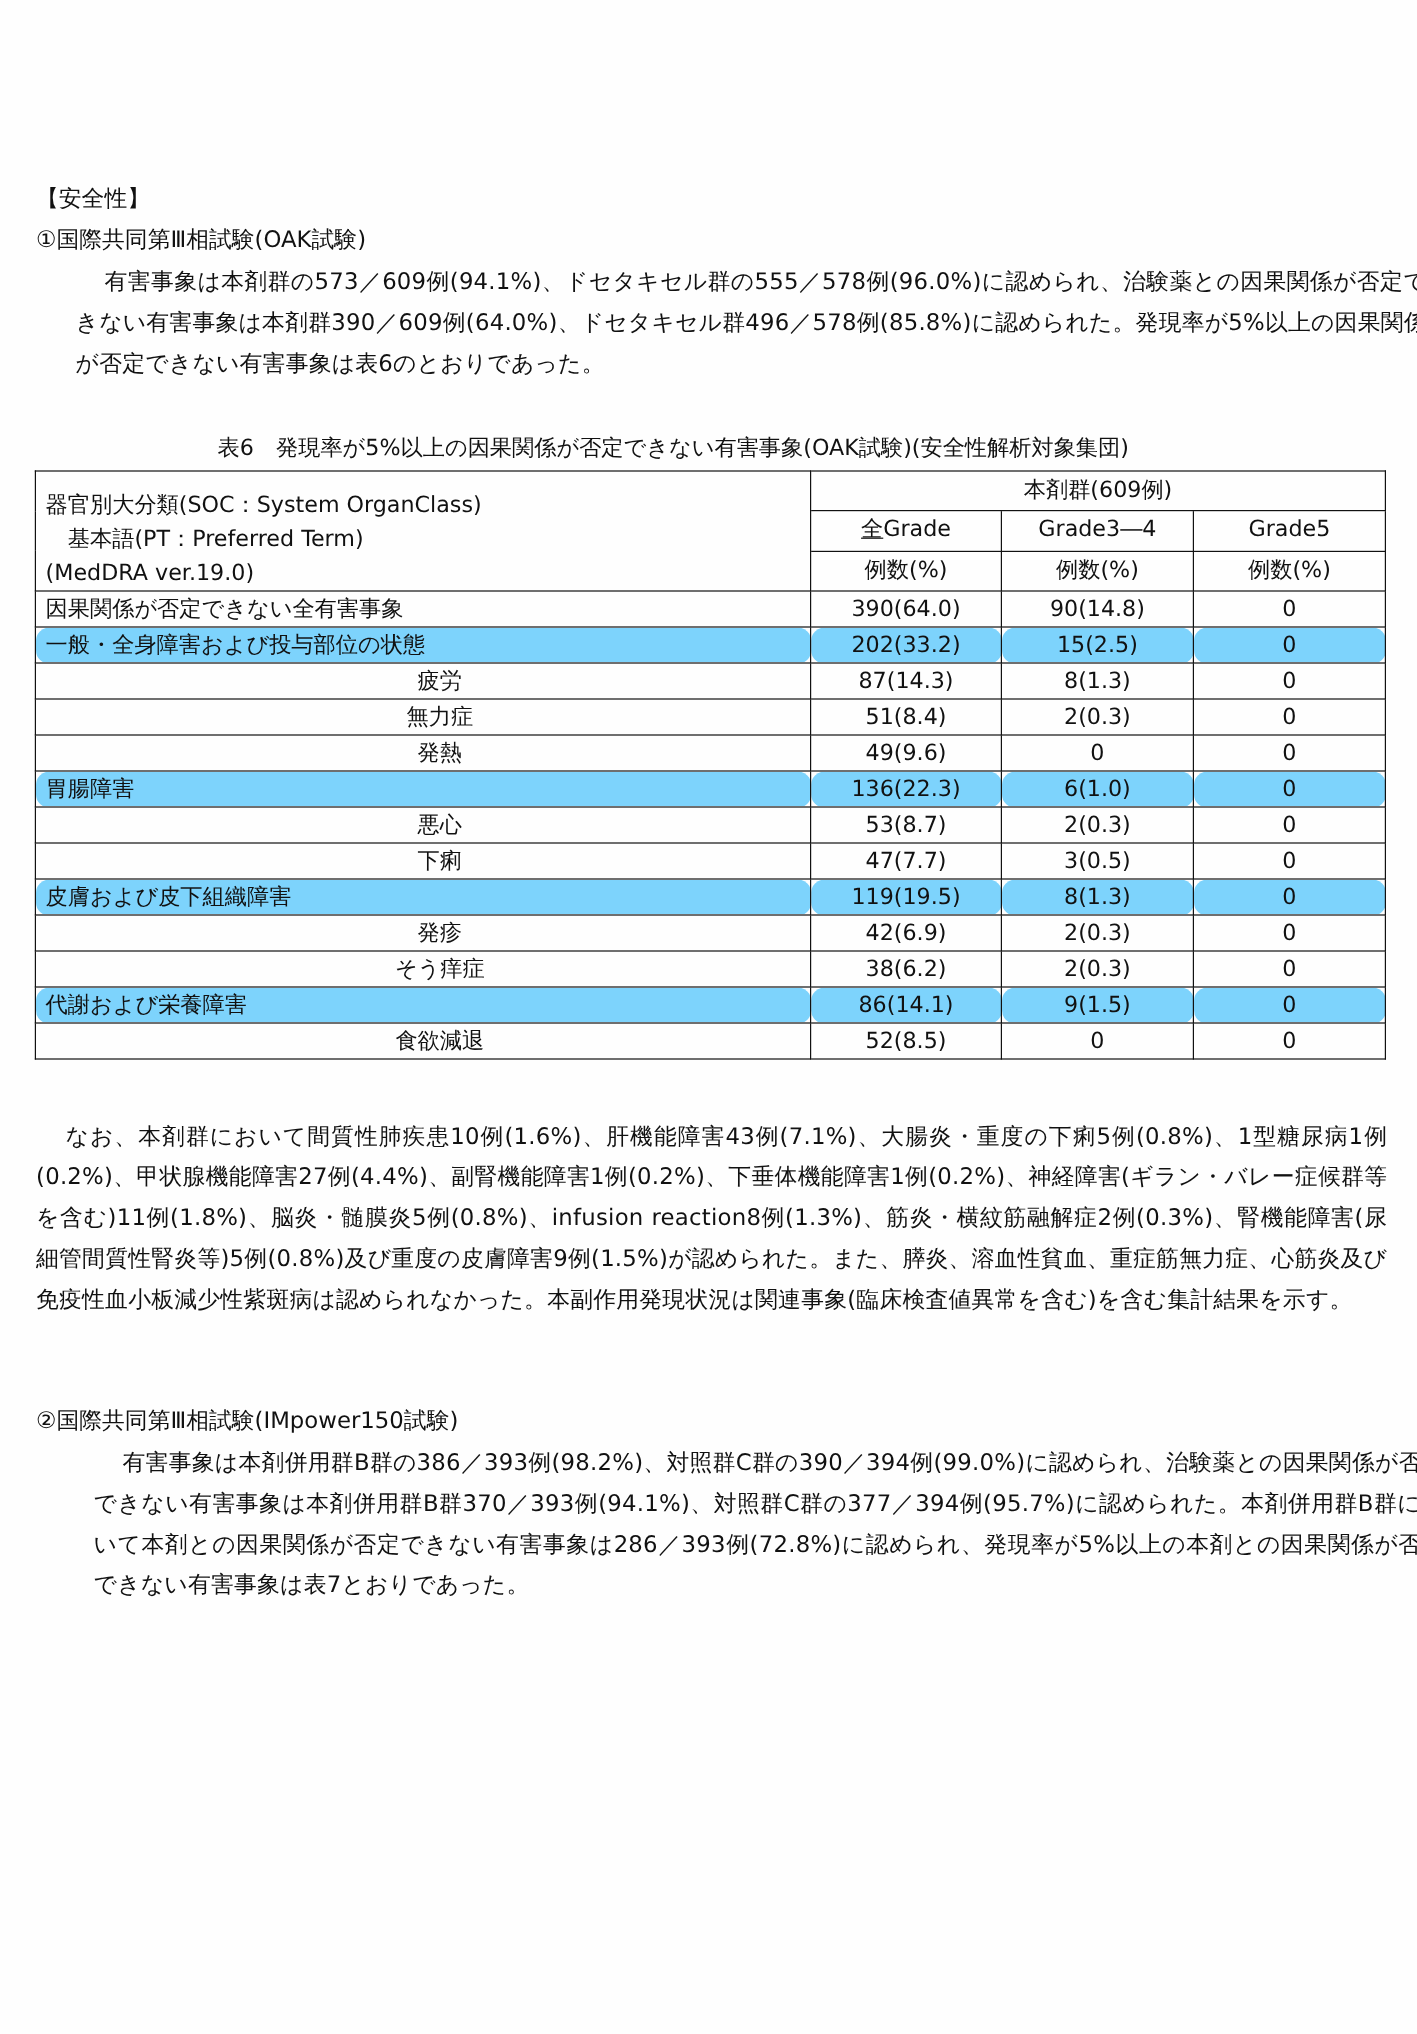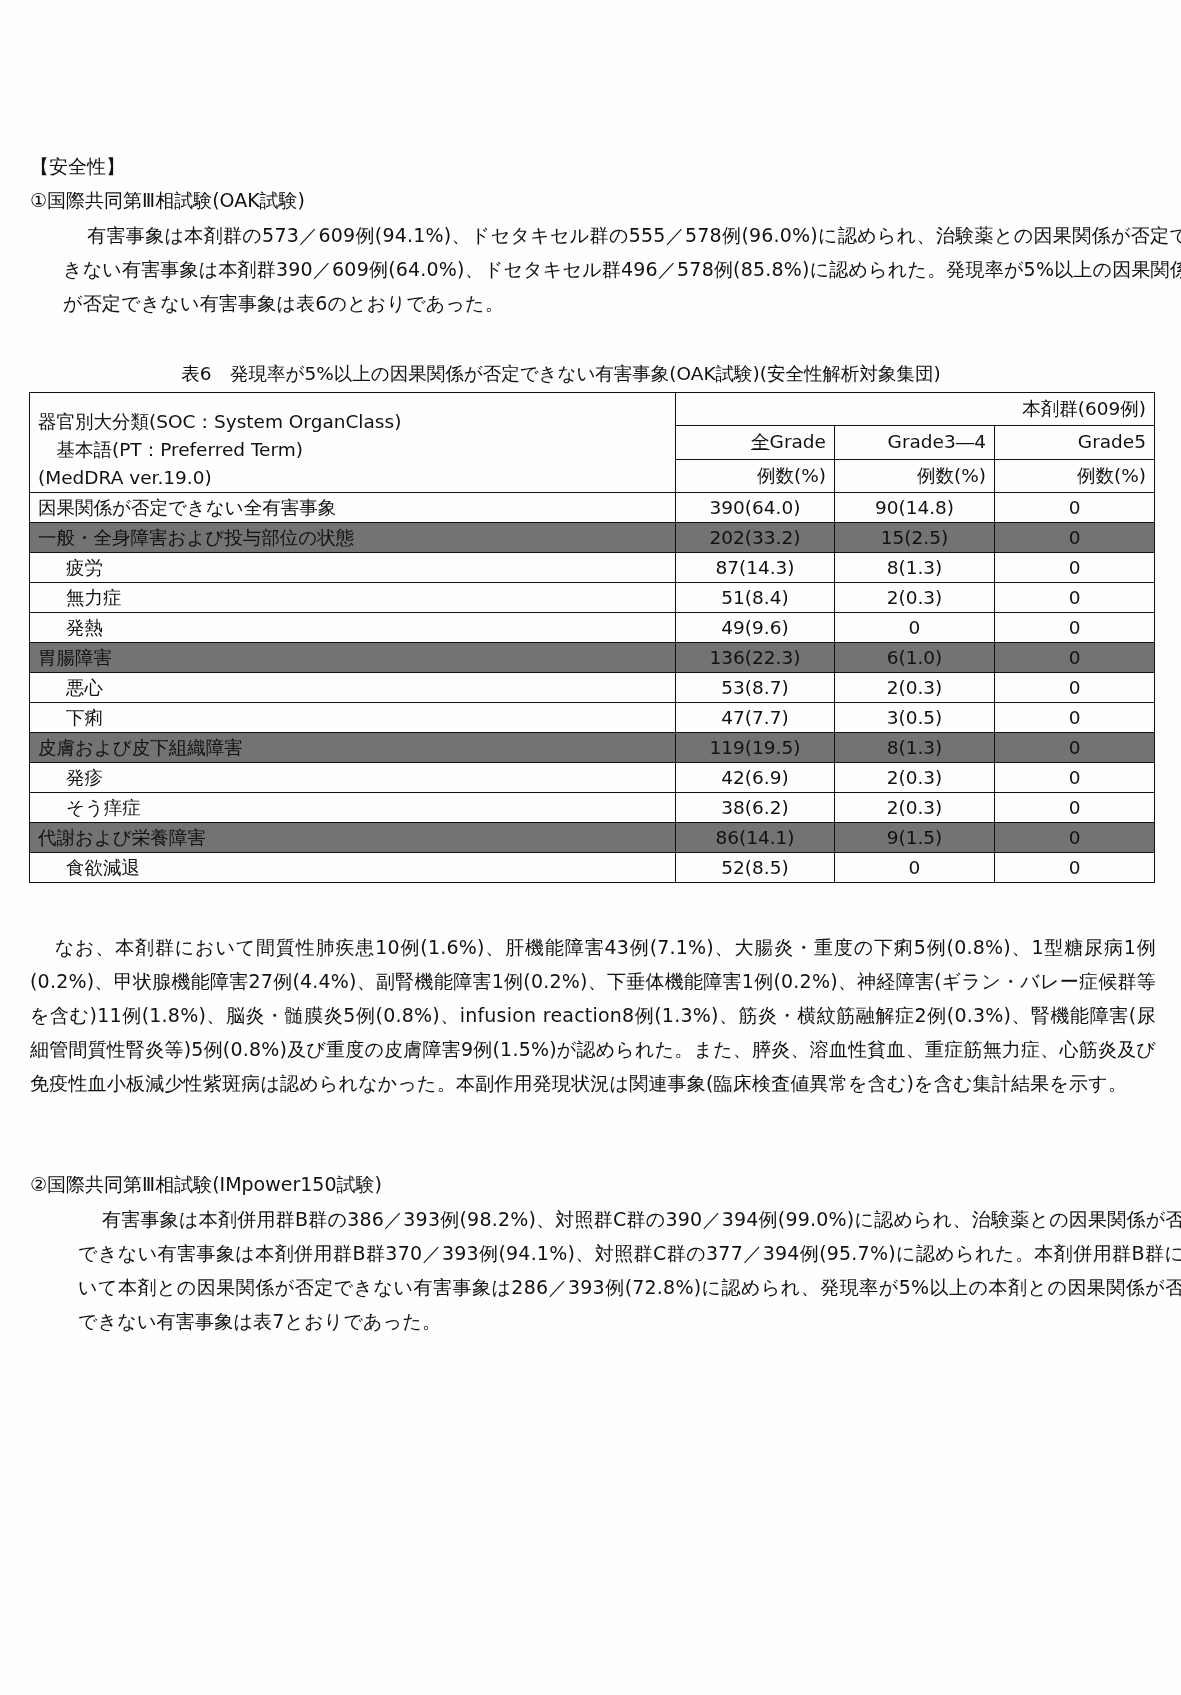--- a/index.html
+++ b/index.html
@@ -21,24 +21,24 @@
   }
   table.ae {
     position: absolute; left: 29px; top: 392px; width: 1125px;
     border-collapse: collapse; table-layout: fixed; font-size: 18.5px;
   }
   table.ae td {
     border: 1.5px solid #111; padding: 0 8px; height: 29px; line-height: 28px;
     white-space: nowrap; overflow: hidden;
   }
   table.ae td.num { text-align: center; padding: 0; }
-  table.ae td.hdr { text-align: right; }
+  table.ae td.hdr { text-align: center; }
   table.ae td.soc-head { vertical-align: top; line-height: 28px; padding-top: 15px; }
-  table.ae tr.soc td { background: #737373; }
-  table.ae td.pt { padding-left: 36px; }
+  table.ae tr.soc td { background: #7dd3fc; border-radius: 11px; }
+  table.ae td.pt { padding-left: 36px; text-align: center; }
   .ul { text-decoration: underline; }
 </style>
 </head>
 <body>
 
 <div class="line" style="top:154px;text-align:right;">【安全性】</div>
 <div class="line" style="top:188px;">①国際共同第Ⅲ相試験(OAK試験)</div>
 <div class="para" style="top:218px;margin-left:33px;"><span class="indent"></span><span>有害事象は本剤群の573／609例(94.1%)、ドセタキセル群の555／578例(96.0%)に認められ、治験薬との因果関係が否定できない有害事象は本剤群390／609例(64.0%)、ドセタキセル群496／578例(85.8%)に認められた。発現率が5%以上の因果関係が否定できない有害事象は表6のとおりであった。</span></div>
 
 <div class="caption">表6　発現率が5%以上の因果関係が否定できない有害事象(OAK試験)(安全性解析対象集団)</div>

